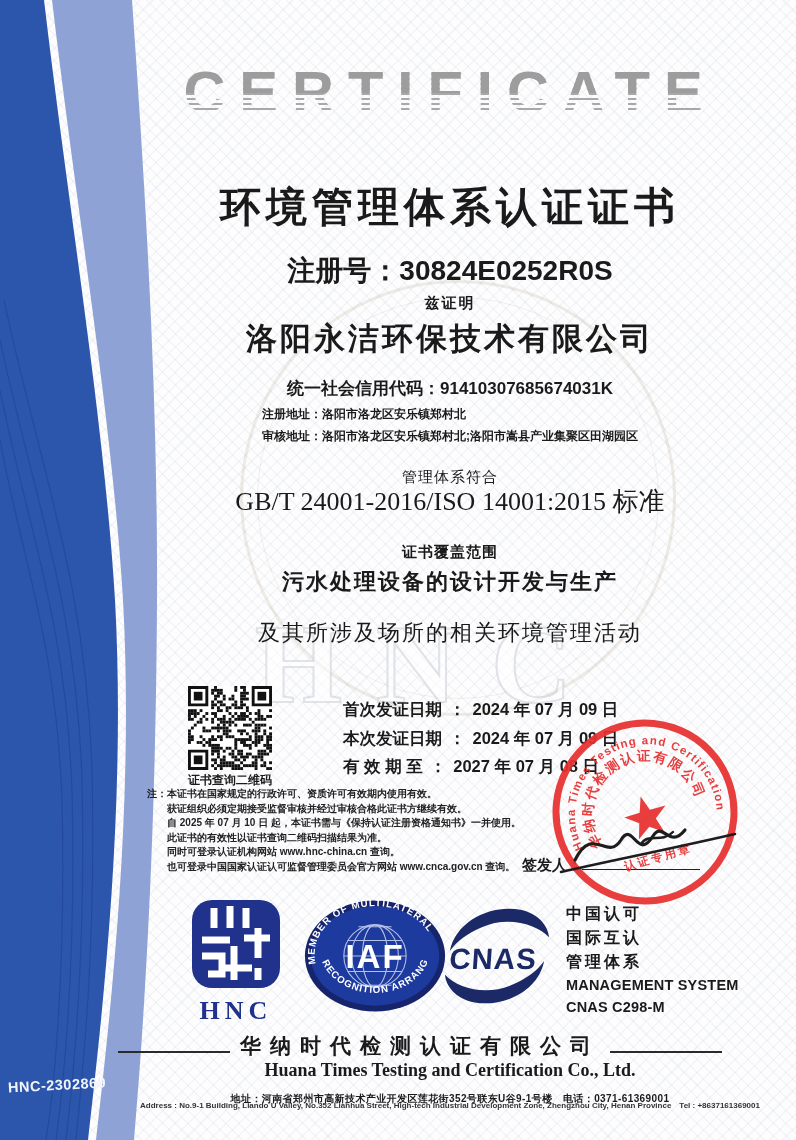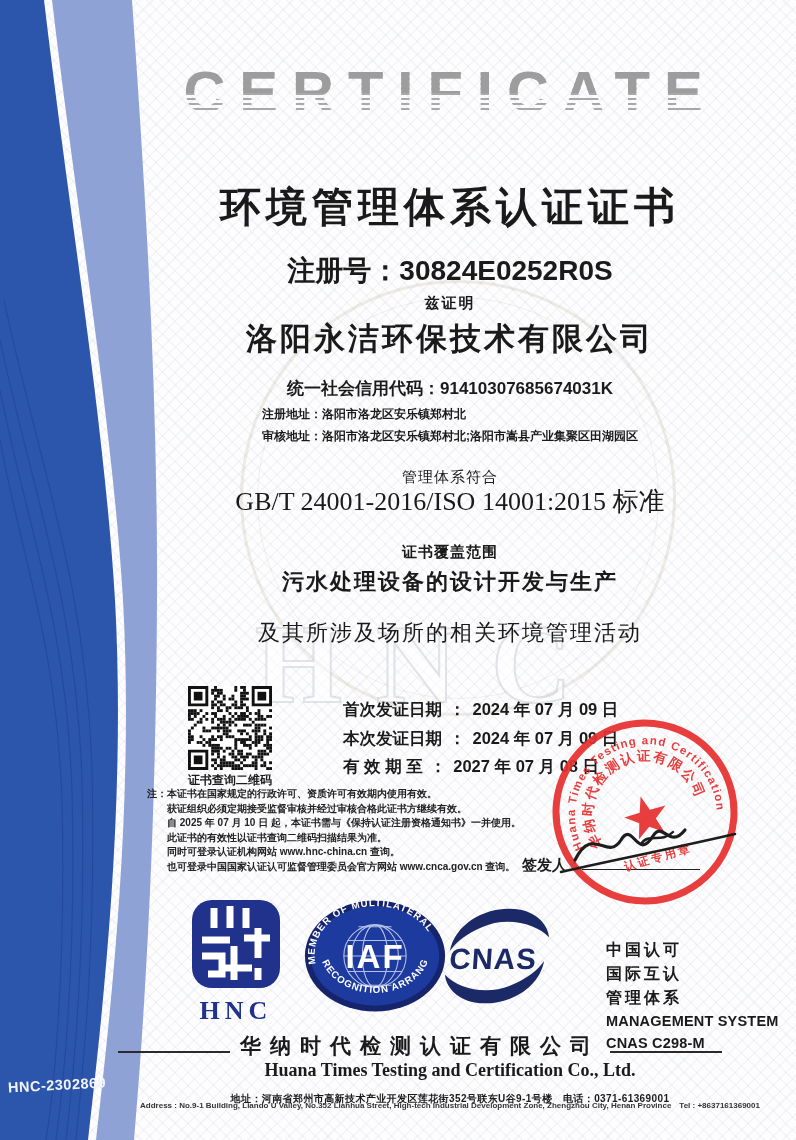--- a/index.html
+++ b/index.html
@@ -56,21 +56,21 @@
   .notes-label{flex:none;line-height:14.6px;}
   .note-line{line-height:14.6px;white-space:nowrap;}
 
   .signer{position:absolute;left:522px;top:855px;z-index:4;font-weight:700;font-size:15px;}
   .signer-line{display:inline-block;width:118px;border-bottom:1.5px solid #222;height:14px;}
   .seal{position:absolute;left:545px;top:712px;width:200px;height:200px;z-index:5;}
 
   .logo-hnc{position:absolute;left:180px;top:896px;width:112px;height:128px;z-index:2;}
   .logo-iaf{position:absolute;left:302px;top:896px;width:146px;height:120px;z-index:2;}
   .logo-cnas{position:absolute;left:438px;top:902px;width:118px;height:108px;z-index:2;}
-  .accr{position:absolute;left:566px;top:938px;z-index:2;margin-left:40px;}
+  .accr{position:absolute;left:566px;top:902px;z-index:2;}
   .accr .cn{font-size:16px;font-weight:600;letter-spacing:3px;line-height:24px;}
   .accr .en{font-size:14.5px;font-weight:800;line-height:22px;letter-spacing:.2px;}
 
   .f-name{top:1032px;display:flex;align-items:flex-end;left:118px;width:604px;z-index:2;}
   .f-name .rule{flex:1;border-top:2px solid #2a2a2a;margin-bottom:7px;}
   .f-name .nm{font-weight:900;font-size:21px;letter-spacing:9px;padding:0 10px;white-space:nowrap;}
   .f-en{top:1060px;font-family:"Liberation Serif",serif;font-size:18px;font-weight:600;z-index:2;}
   .f-addr{top:1092px;font-weight:700;font-size:10px;letter-spacing:.4px;z-index:2;}
   .f-addr-en{top:1100px;font-weight:600;font-size:8px;color:#333;z-index:2;}
 </style>

